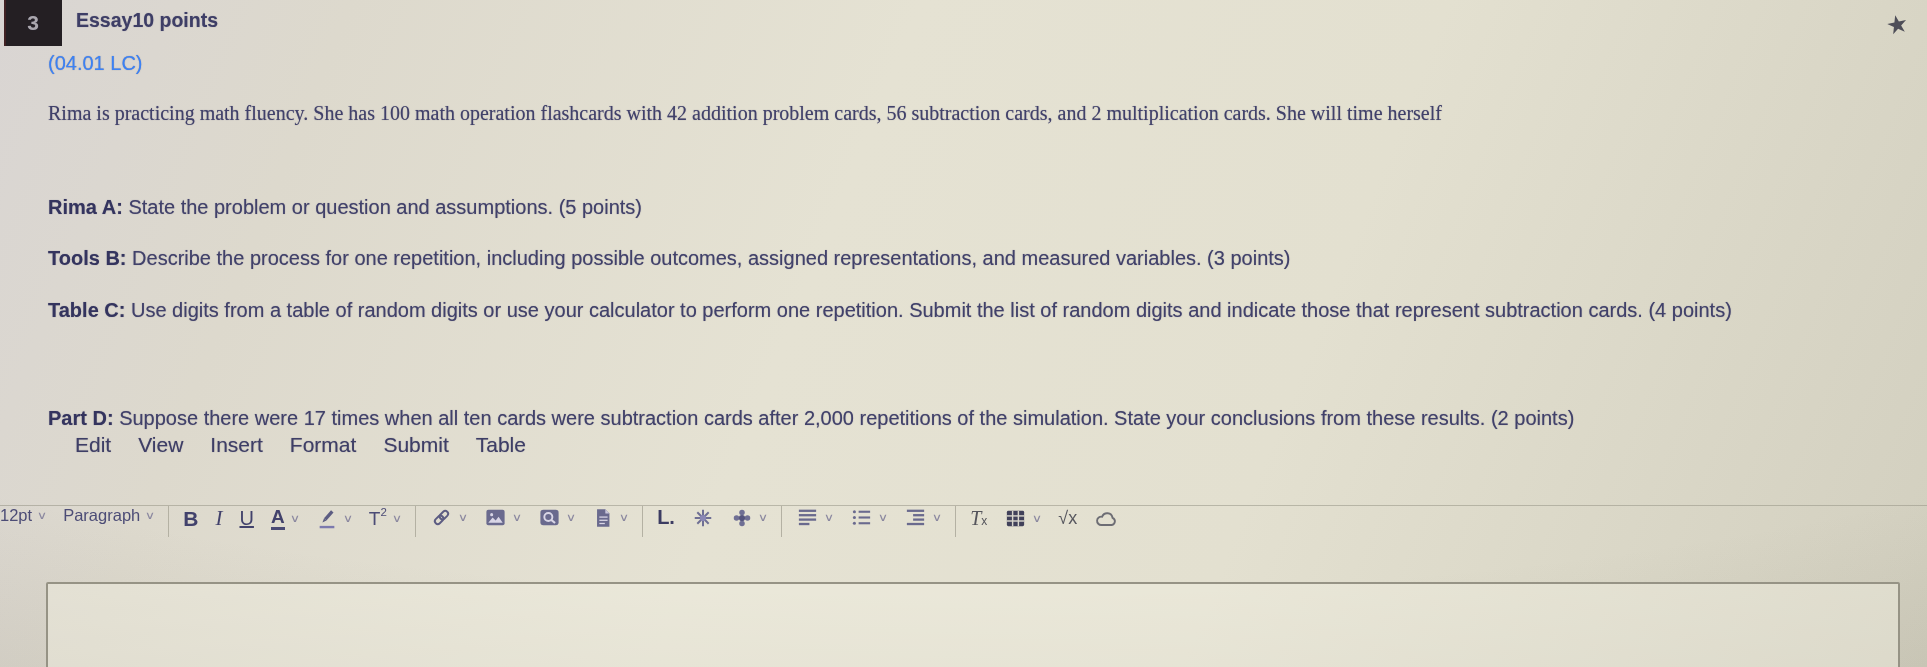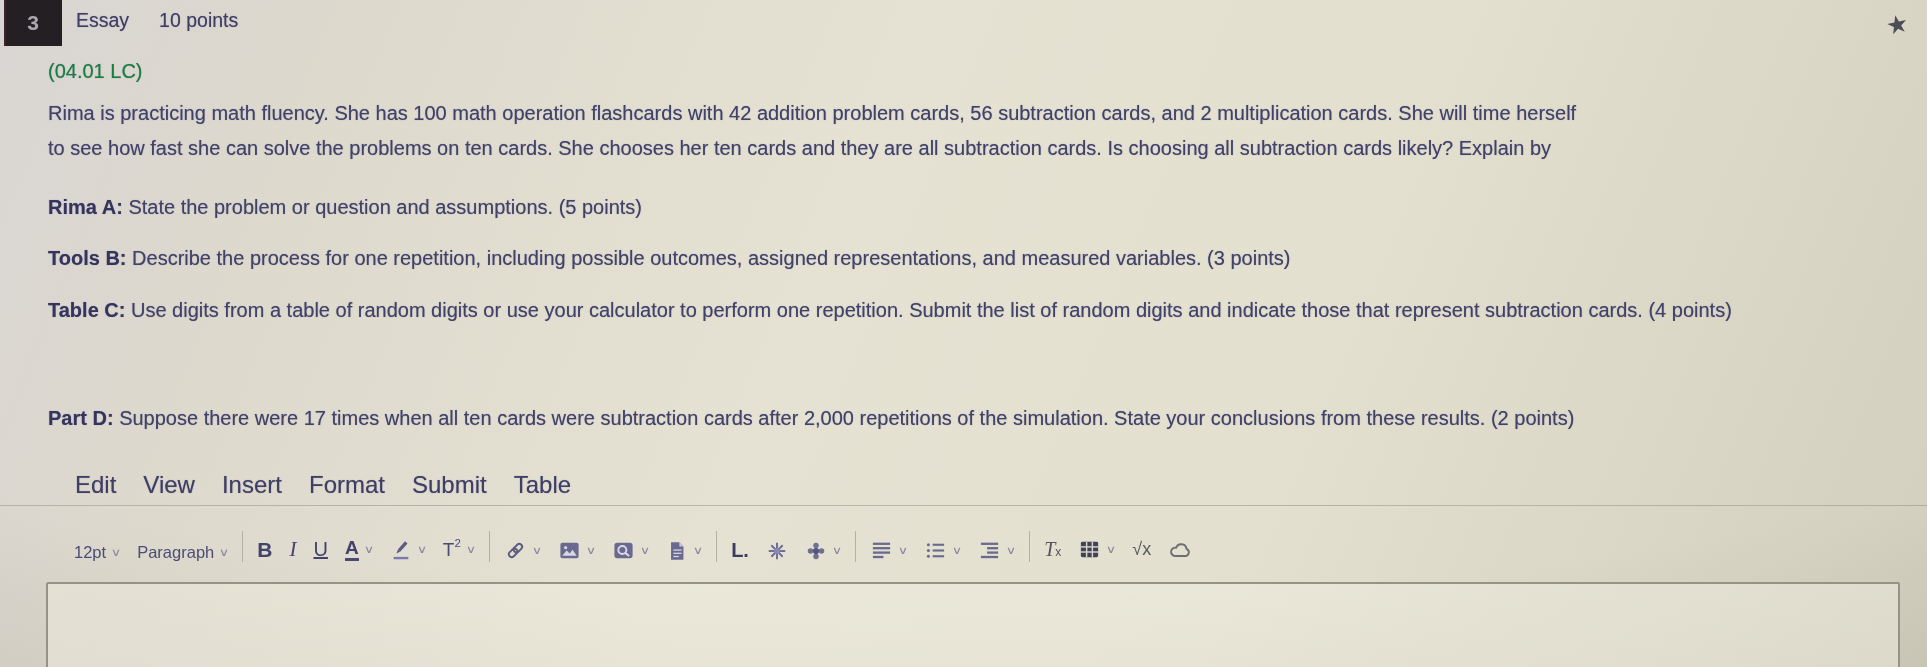--- a/index.html
+++ b/index.html
@@ -9,30 +9,30 @@
     font-family:"Liberation Sans","DejaVu Sans",sans-serif;
     color:#41416a;
   }
   .vignette{position:absolute;inset:0;pointer-events:none;
     background:radial-gradient(ellipse 120% 90% at 50% 35%,rgba(255,255,255,0) 60%,rgba(90,85,70,.14) 100%);}
   .abs{position:absolute;}
   .soft{text-shadow:0 0 1px rgba(62,62,102,.5);}
   .badge{left:4px;top:0;width:58px;height:46px;background:#241f23;color:#aba7ad;
     display:flex;align-items:center;justify-content:center;font-size:21px;font-weight:bold;
     box-shadow:2px 0 0 rgba(120,40,40,.35) inset;}
-  .qmeta{left:76px;top:9px;display:flex;gap:30px;font-size:19.5px;color:#3e3e66;}
+  .qmeta{left:76px;top:9px;display:flex;font-size:19.5px;color:#3e3e66;font-weight:bold;}
   .flag{left:1886px;top:10px;font-size:25px;color:#4e4e58;transform:rotate(-12deg);cursor:pointer;}
-  .code{left:48px;top:52px;font-size:20px;color:#15803d;margin-top:8px;}
-  .prompt{left:48px;top:96px;width:1858px;font-size:20px;line-height:35px;}
+  .code{left:48px;top:52px;font-size:20px;color:#3b82f6;}
+  .prompt{left:48px;top:96px;width:1858px;font-size:20px;line-height:35px;font-family:Liberation Serif, serif;}
   .part{left:48px;width:1862px;font-size:20px;line-height:33px;}
   .part b{color:#34345e;}
-  .menubar{left:75px;top:471px;display:flex;gap:27px;font-size:24px;color:#3e3e66;}
+  .menubar{left:75px;top:433px;display:flex;gap:27px;font-size:21px;color:#3e3e66;}
   .menubar span{cursor:pointer;}
   .toolbar{left:0;top:505px;width:1927px;height:57px;border-top:1px solid rgba(150,147,133,.55);
-    display:flex;align-items:flex-end;padding-left:74px;box-sizing:border-box;color:#4c4c76;}
+    display:flex;align-items:flex-start;box-sizing:border-box;color:#4c4c76;}
   .tgroup{display:flex;align-items:center;gap:17px;}
   .tsep{width:1px;height:31px;background:#b4b1a3;margin:0 14px;}
   .btn{display:flex;align-items:center;gap:6px;cursor:pointer;white-space:nowrap;}
   .chev{font-size:11px;color:#8c89a0;transform:scaleX(1.3);}
   .fs-label{font-size:16.5px;}
   .b-glyph{font-size:21px;font-weight:bold;color:#42426c;}
   .i-glyph{font-size:21px;font-style:italic;font-family:"Liberation Serif",serif;color:#42426c;}
   .u-glyph{font-size:20px;text-decoration:underline;color:#42426c;}
   .a-glyph{font-size:19px;font-weight:bold;border-bottom:3.5px solid #4a4a74;line-height:1.05;color:#42426c;}
   .sup-base{font-size:19px;}
@@ -58,21 +58,20 @@
   <span>Essay</span>
   <span>10 points</span>
 </div>
 
 <div class="abs flag">★</div>
 
 <div class="abs code soft">(04.01 LC)</div>
 
 <div class="abs prompt soft">
   <div>Rima is practicing math fluency. She has 100 math operation flashcards with 42 addition problem cards, 56 subtraction cards, and 2 multiplication cards. She will time herself</div>
-  <div>to see how fast she can solve the problems on ten cards. She chooses her ten cards and they are all subtraction cards. Is choosing all subtraction cards likely? Explain by</div>
 </div>
 
 <div class="abs part soft" style="top:191px">
   <b>Rima A:</b><span> State the problem or question and assumptions. (5 points)</span>
 </div>
 <div class="abs part soft" style="top:242px">
   <b>Tools B:</b><span> Describe the process for one repetition, including possible outcomes, assigned representations, and measured variables. (3 points)</span>
 </div>
 <div class="abs part soft" style="top:294px;width:1800px">
   <b>Table C:</b><span> Use digits from a table of random digits or use your calculator to perform one repetition. Submit the list of random digits and indicate those that represent subtraction cards. (4 points)</span>

